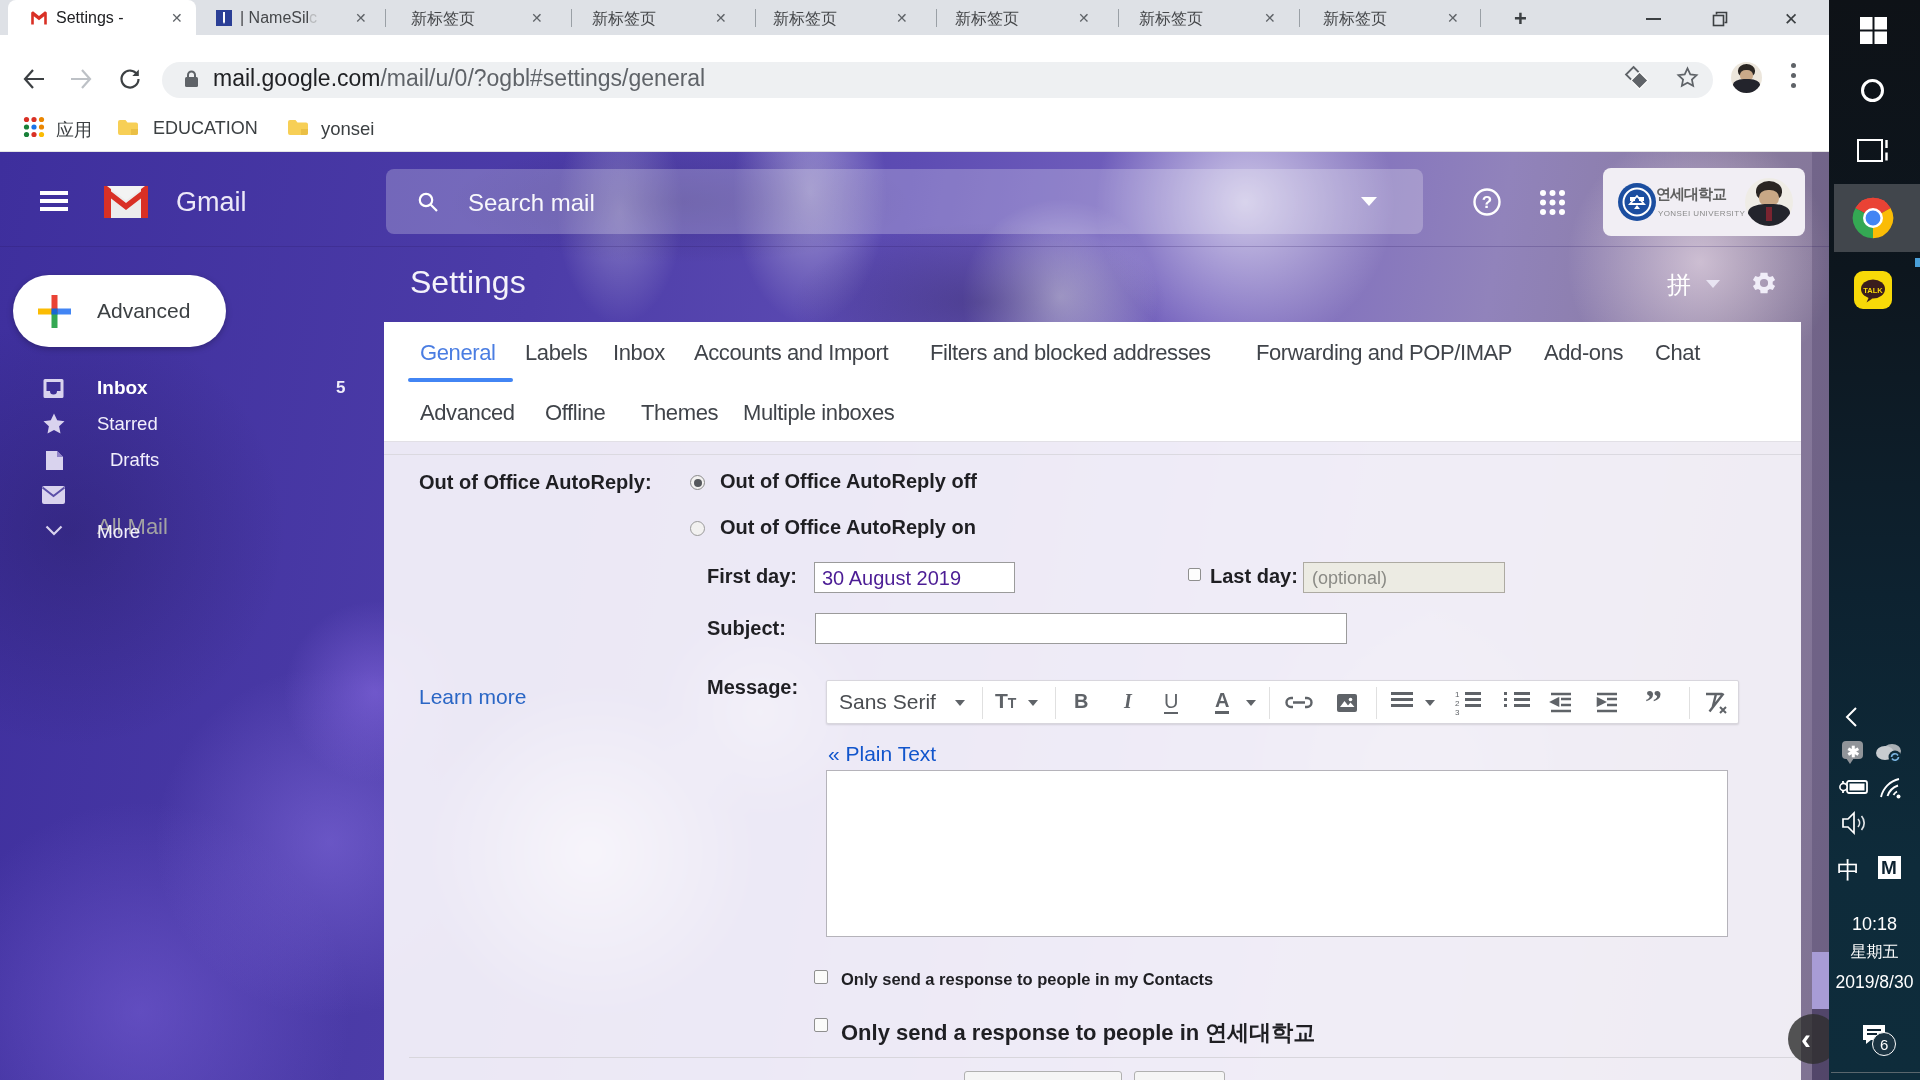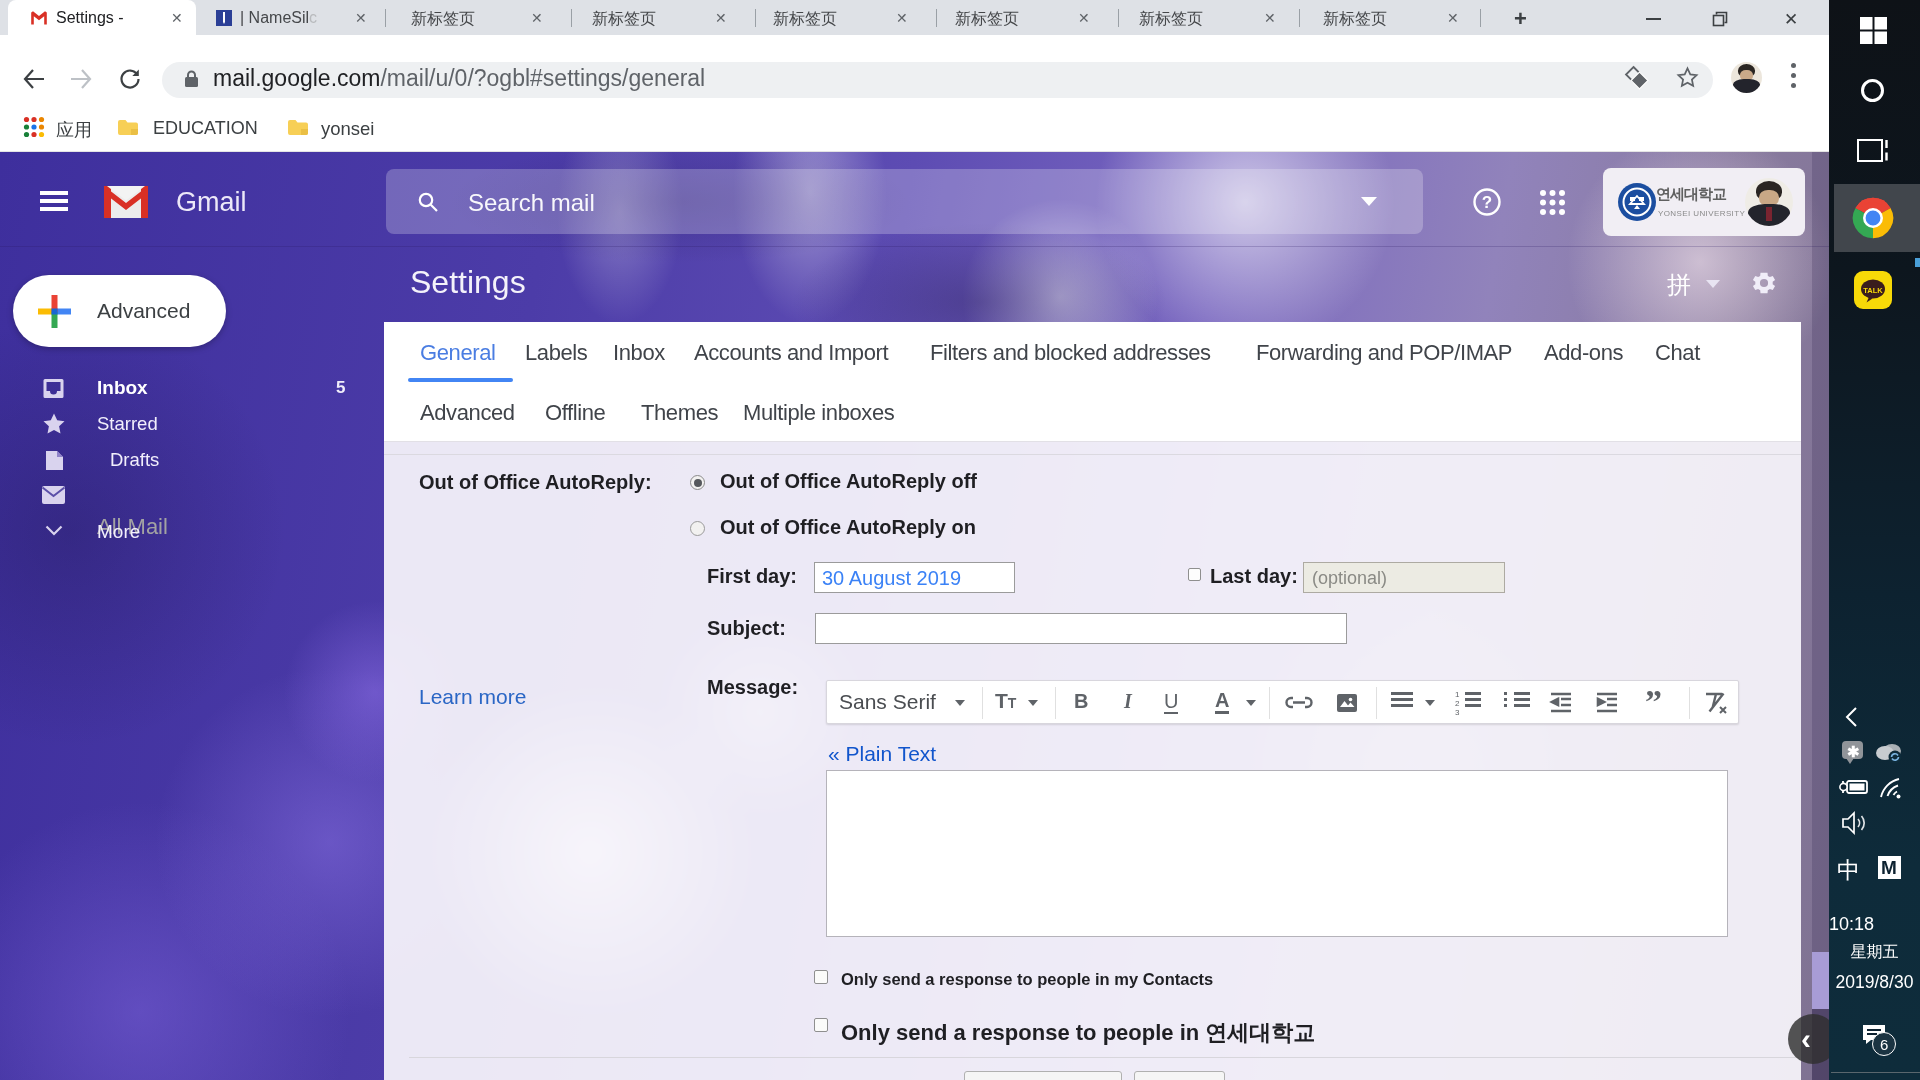--- a/index.html
+++ b/index.html
@@ -253,21 +253,21 @@
 <div class="abs formlabel" style="left:419px;top:471px;font-size:20px">Out of Office AutoReply:</div>
 <div class="abs" style="left:419px;top:685px;font-size:21px;color:#2a66c5">Learn more</div>
 
 <div class="abs" style="left:690px;top:475px;width:15px;height:15px;border-radius:50%;border:1px solid #8a8a8a;background:#f2f1f0"></div>
 <div class="abs" style="left:694px;top:479px;width:8px;height:8px;border-radius:50%;background:#55585c"></div>
 <div class="abs formlabel" style="left:720px;top:470px;font-size:20px">Out of Office AutoReply off</div>
 <div class="abs" style="left:690px;top:521px;width:15px;height:15px;border-radius:50%;border:1px solid #9a9a9a;background:#f2f1f0"></div>
 <div class="abs formlabel" style="left:720px;top:516px;font-size:20px">Out of Office AutoReply on</div>
 
 <div class="abs formlabel" style="left:707px;top:565px;font-size:20px">First day:</div>
-<div class="abs inp" style="left:814px;top:562px;width:201px;height:31px;font-size:17px;color:#3b82f6;line-height:30px;padding-left:7px;font-size:20px">30 August 2019</div>
+<div class="abs inp" style="left:814px;top:562px;width:201px;height:31px;font-size:17px;color:#4c1d95;line-height:30px;padding-left:7px;font-size:20px">30 August 2019</div>
 <div class="abs" style="left:1188px;top:568px;width:13px;height:13px;border:1px solid #8f8f8f;border-radius:2px;background:#fdfdfd"></div>
 <div class="abs formlabel" style="left:1210px;top:565px;font-size:20px">Last day:</div>
 <div class="abs" style="left:1303px;top:562px;width:202px;height:31px;border:1px solid #adaaa2;background:#ecebe3;font-size:18px;color:#8a8a85;line-height:30px;padding-left:8px">(optional)</div>
 
 <div class="abs formlabel" style="left:707px;top:617px;font-size:20px">Subject:</div>
 <div class="abs inp" style="left:815px;top:613px;width:532px;height:31px"></div>
 
 <div class="abs formlabel" style="left:707px;top:676px;font-size:20px">Message:</div>
 <div class="abs" id="edtoolbar" style="left:826px;top:680px;width:913px;height:44px;background:#fff;border:1px solid #d8d6dd;border-radius:2px;box-shadow:0 1px 2px rgba(0,0,0,0.12)">
   <div class="abs" style="left:12px;top:9px;font-size:21px;color:#4a4d51">Sans Serif</div>
@@ -376,21 +376,21 @@
     <path d="M22 4 A 24 24 0 0 0 4 22 M21 10.5 A 17 17 0 0 0 10.5 21 M20 16.5 A 9 9 0 0 0 16.5 20" stroke="#fff" stroke-width="1.9" fill="none"></path>
     <circle cx="21.5" cy="21.5" r="2" fill="#fff"></circle>
   </svg>
   <svg class="abs" style="left:12px;top:810px" width="30" height="26" viewBox="0 0 30 26">
     <path d="M2 9 h5 l6-6 v20 l-6-6 H2 Z" fill="none" stroke="#fff" stroke-width="1.7"></path>
     <path d="M17 9 a6 6 0 0 1 0 8 M20.5 6 a10.5 10.5 0 0 1 0 14" stroke="#dfe3e6" stroke-width="1.7" fill="none"></path>
   </svg>
   <div class="abs" style="left:8px;top:855px;font-size:23px;color:#fff">中</div>
   <div class="abs" style="left:49px;top:856px;width:23px;height:23px;background:#fff"></div>
   <div class="abs" style="left:52px;top:857px;font-size:19px;color:#0d2230;font-weight:bold">M</div>
-  <div class="abs" style="left:0;top:914px;width:91px;font-size:18px;color:#fff">10:18</div>
+  <div class="abs" style="left:0;top:914px;width:91px;text-align:center;font-size:18px;color:#fff">10:18</div>
   <div class="abs" style="left:0;top:942px;width:91px;text-align:center;font-size:16px;color:#fff">星期五</div>
   <div class="abs" style="left:0;top:972px;width:91px;text-align:center;font-size:17.5px;color:#fff">2019/8/30</div>
   <svg class="abs" style="left:32px;top:1023px" width="26" height="24" viewBox="0 0 26 24">
     <path d="M2 2 h22 v15 h-14 l-5 4 v-4 H2 Z" fill="#fff"></path>
     <path d="M6 7 h14 M6 11 h10" stroke="#0d2230" stroke-width="1.8"></path>
   </svg>
   <div class="abs" style="left:43px;top:1032px;width:24px;height:24px;border-radius:50%;background:#1b3442;border:1.5px solid #fff"></div>
   <div class="abs" style="left:51px;top:1036px;font-size:15px;color:#fff">6</div>
   <div class="abs" style="left:2px;top:1072px;width:89px;height:1px;background:#5a676e"></div>
 </div>

